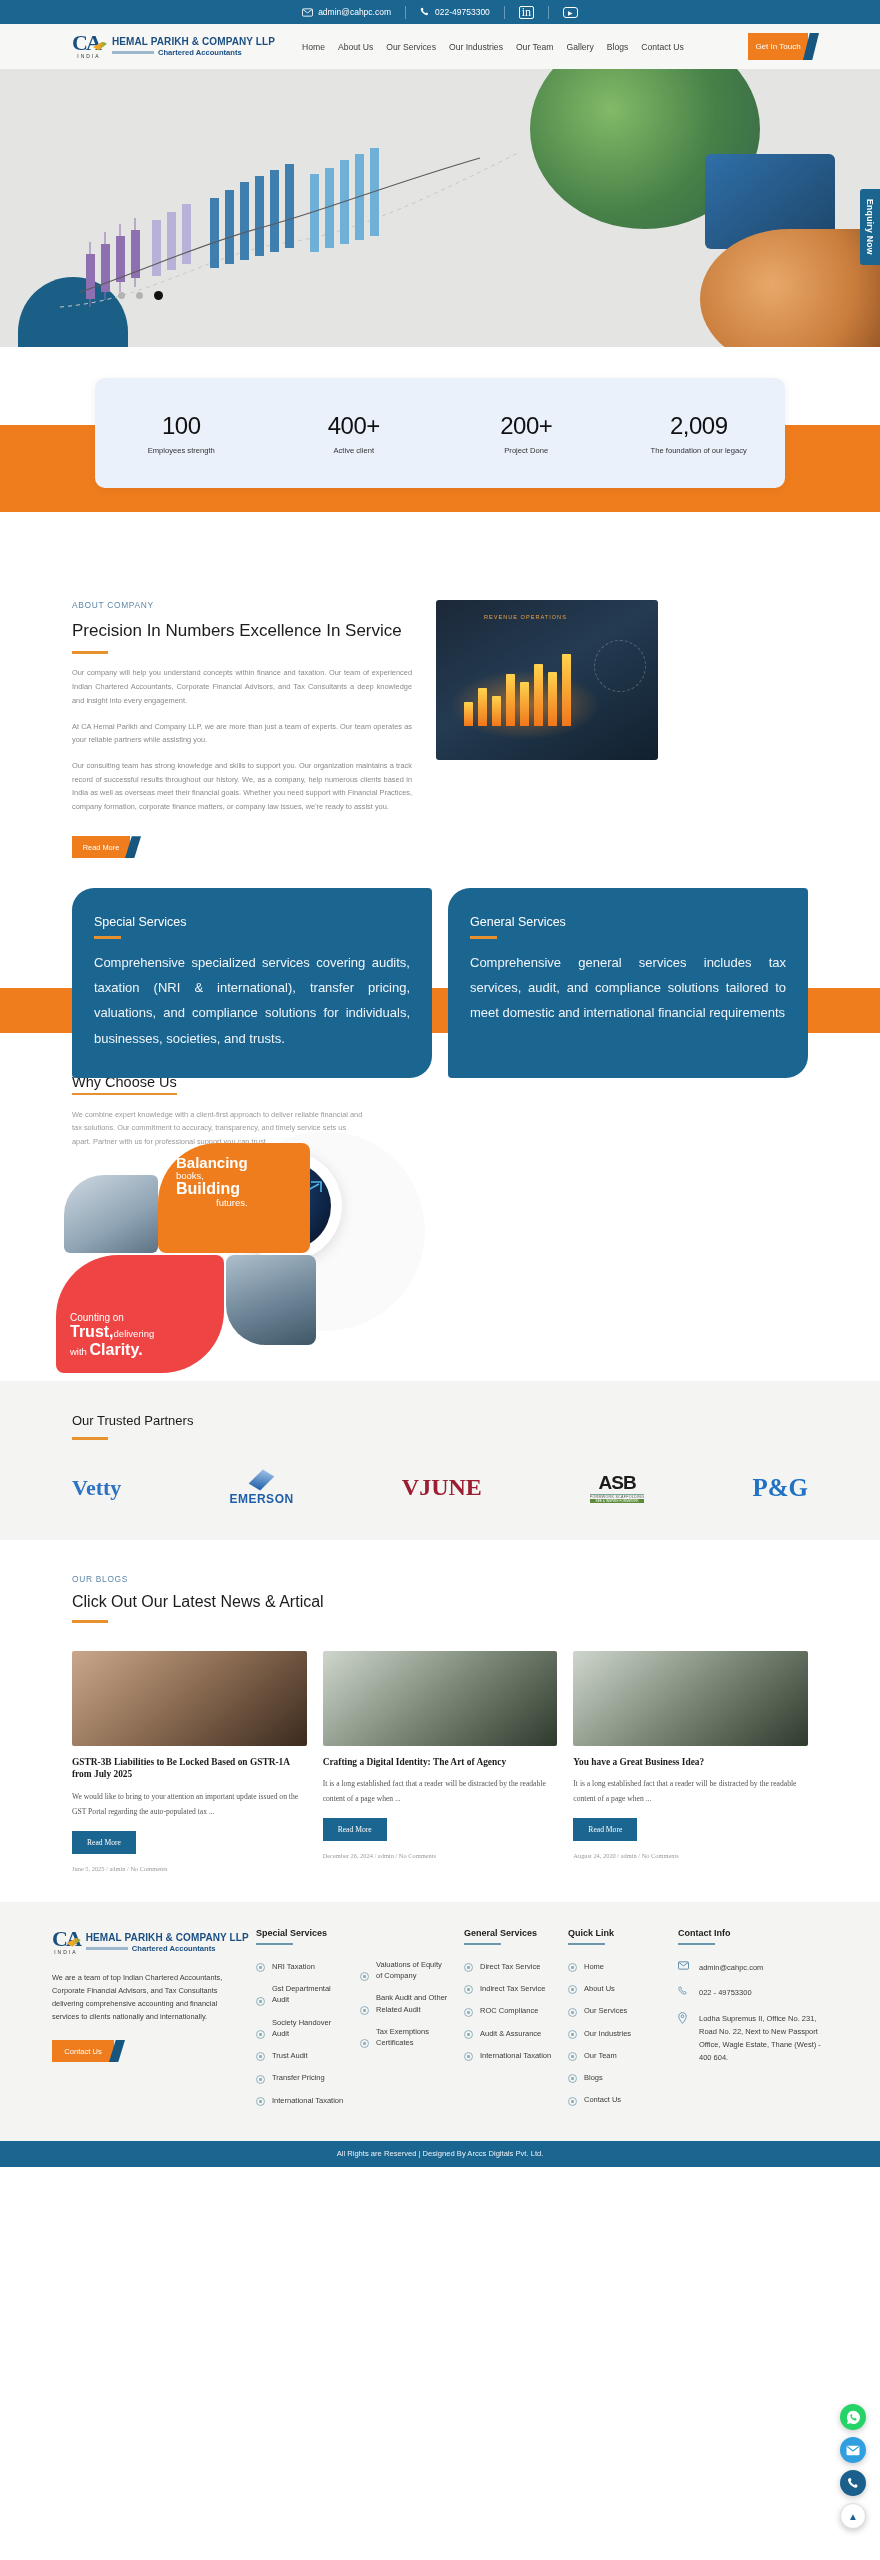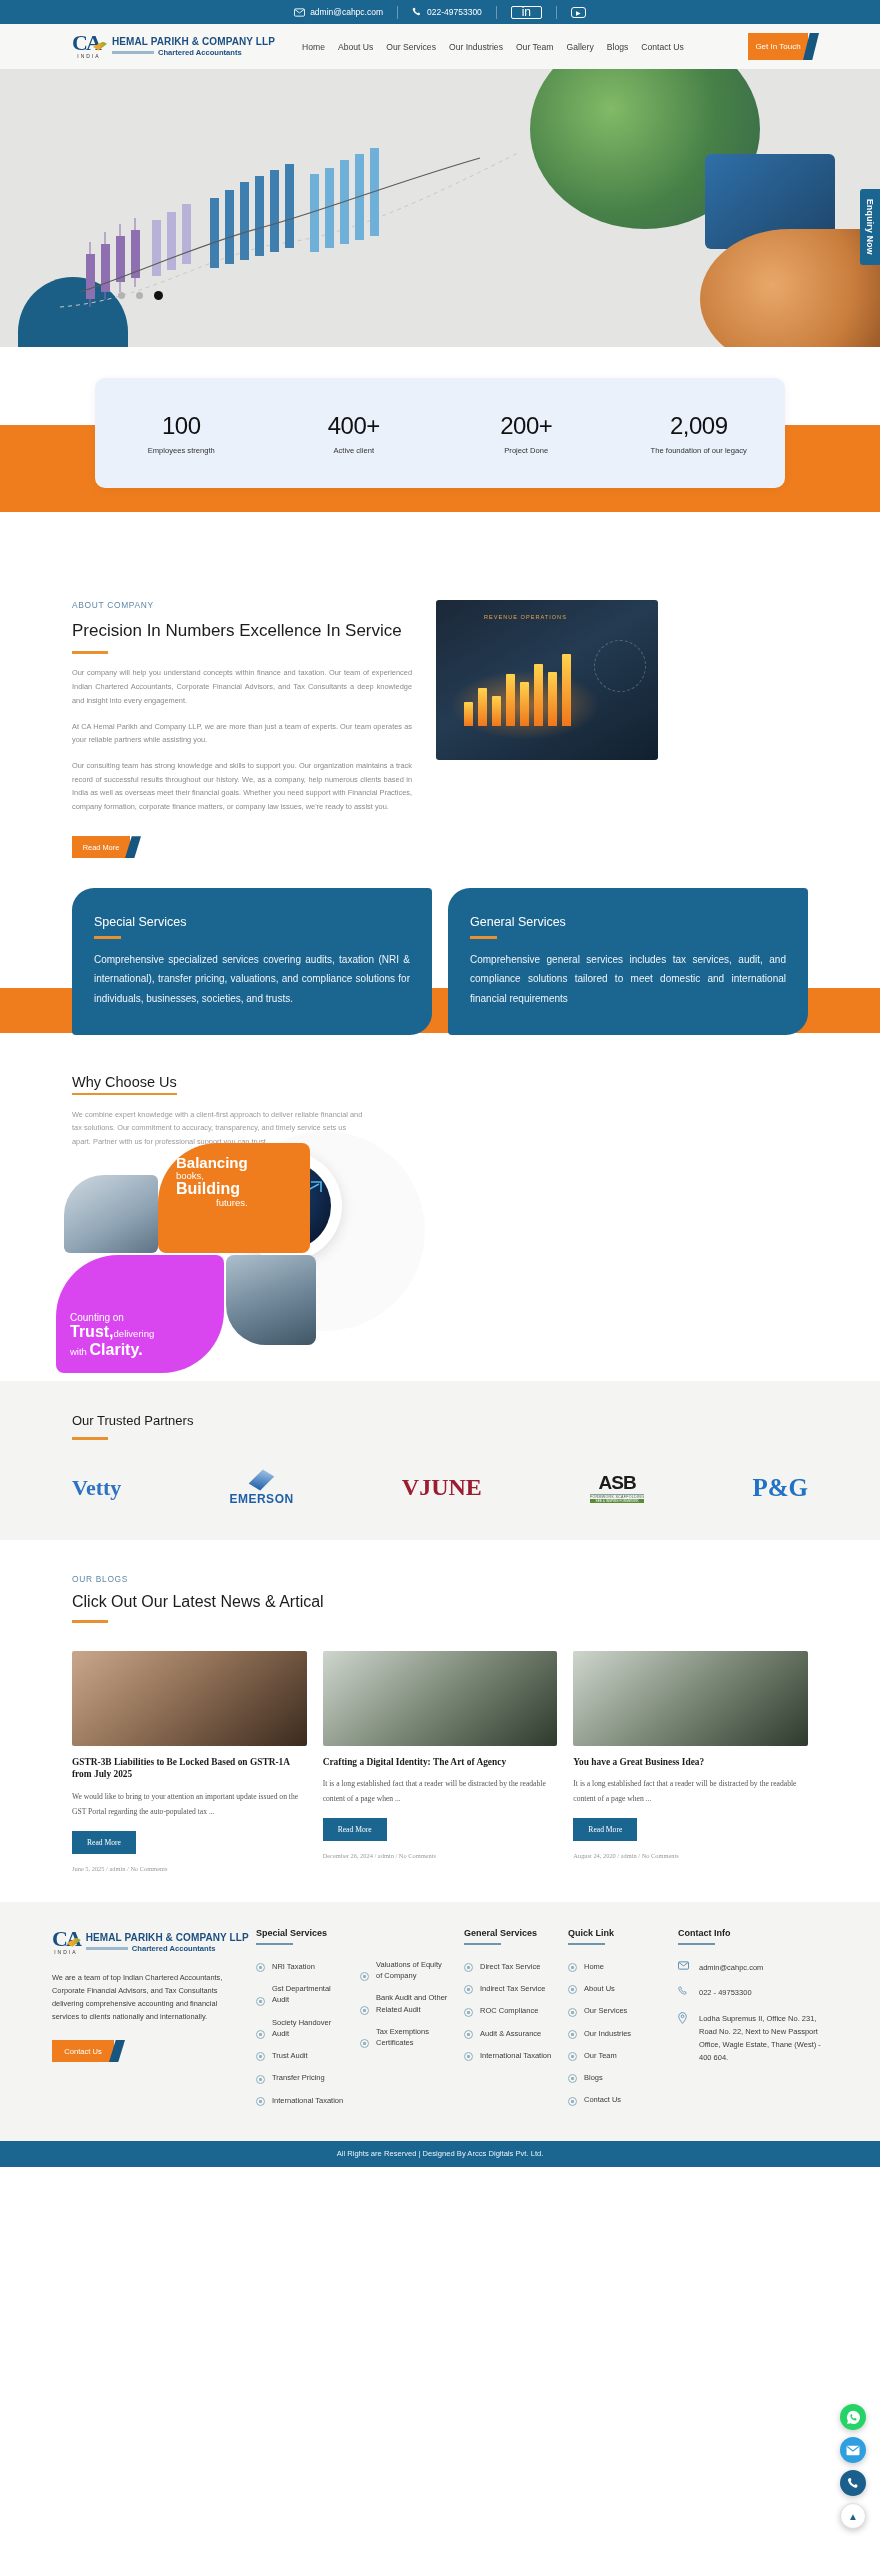--- a/index.html
+++ b/index.html
@@ -14,23 +14,23 @@
   
   .topbar {
     height: 24px; background: #1b6591;
     display: flex; align-items: center; justify-content: center;
     gap: 0px; color: #fff; font-size: 8.5px;
   }
   .tb-item { display: flex; align-items: center; gap: 5px; padding: 0 14px; }
   .tb-div { width: 1px; height: 13px; background: rgba(255,255,255,.35); }
   .tb-ico { display: inline-flex; align-items: center; }
   .sq-ico {
-    width: 31px; height: 13px; border: 1.2px solid #fff; border-radius: 2px;
+    width: 15px; height: 13px; border: 1.2px solid #fff; border-radius: 2px;
     display: inline-flex; align-items: center; justify-content: center;
-    font-size: 12px; line-height: 1; color: #fff;
+    font-size: 12px; line-height: 1; color: #fff; font-family: Liberation Serif, serif;
   }
   .yt-ico {
     width: 15px; height: 11px; border: 1.2px solid #fff; border-radius: 3px;
     display: inline-flex; align-items: center; justify-content: center;
     font-size: 6px; color: #fff;
   }
 
   
   .header {
     height: 45px; background: #f7f7f5;
@@ -177,21 +177,21 @@
   .svc-row {
     position: absolute; left: 72px; right: 72px; top: 0;
     display: flex; gap: 16px; z-index: 2;
   }
   .svc-card {
     flex: 1; background: #1b6591; color: #fff; padding: 27px 22px;
     border-radius: 22px 4px 22px 4px; min-height: 130px;
   }
   .svc-title { font-size: 12.5px; font-weight: 400; }
   .svc-rule { width: 27px; height: 3px; background: #e8922f; margin: 7px 0 11px; }
-  .svc-text { font-size: 10px; line-height: 1.95; text-align: justify; color: #f0f5f9; }
+  .svc-text { font-size: 13px; line-height: 1.95; text-align: justify; color: #f0f5f9; }
 
   
   .why { background: #fff; padding: 40px 72px 0 72px; position: relative; height: 348px; }
   .why-h {
     font-size: 14.5px; color: #1c1c1c; display: inline-block;
     border-bottom: 2.5px solid #e8922f; padding-bottom: 3px;
   }
   .why-p { font-size: 7.4px; color: #9a9a9a; line-height: 1.85; margin-top: 13px; width: 293px; }
 
   .petals { position: absolute; left: 56px; top: 110px; width: 360px; height: 230px; }
@@ -203,21 +203,21 @@
     left: 102px; top: 0; background: #f07d1d;
     border-radius: 60px 8px 8px 8px; color: #fff;
     padding: 0 10px 0 18px; align-items: flex-start; padding-top: 12px;
   }
   .petal-img-tl {
     left: 8px; top: 32px; width: 94px; height: 78px;
     border-radius: 40px 6px 6px 6px;
     background: linear-gradient(150deg,#cfd9e2,#8fa4b4 60%,#5d7284);
   }
   .petal-green {
-    left: 0px; top: 112px; background: #d946ef;
+    left: 0px; top: 112px; background: #ef4444;
     border-radius: 62px 8px 62px 8px; color: #fff;
     padding: 8px 12px 0 14px; width: 168px; height: 118px;
     align-items: flex-end; padding-bottom: 14px;
   }
   .petal-img-br {
     left: 170px; top: 112px; width: 90px; height: 90px;
     border-radius: 8px 8px 8px 40px;
     background: linear-gradient(160deg,#aebfcc,#6c8496 55%,#3f5666);
   }
   .petal-t1 { font-size: 15px; font-weight: bold; line-height: 1.02; }

